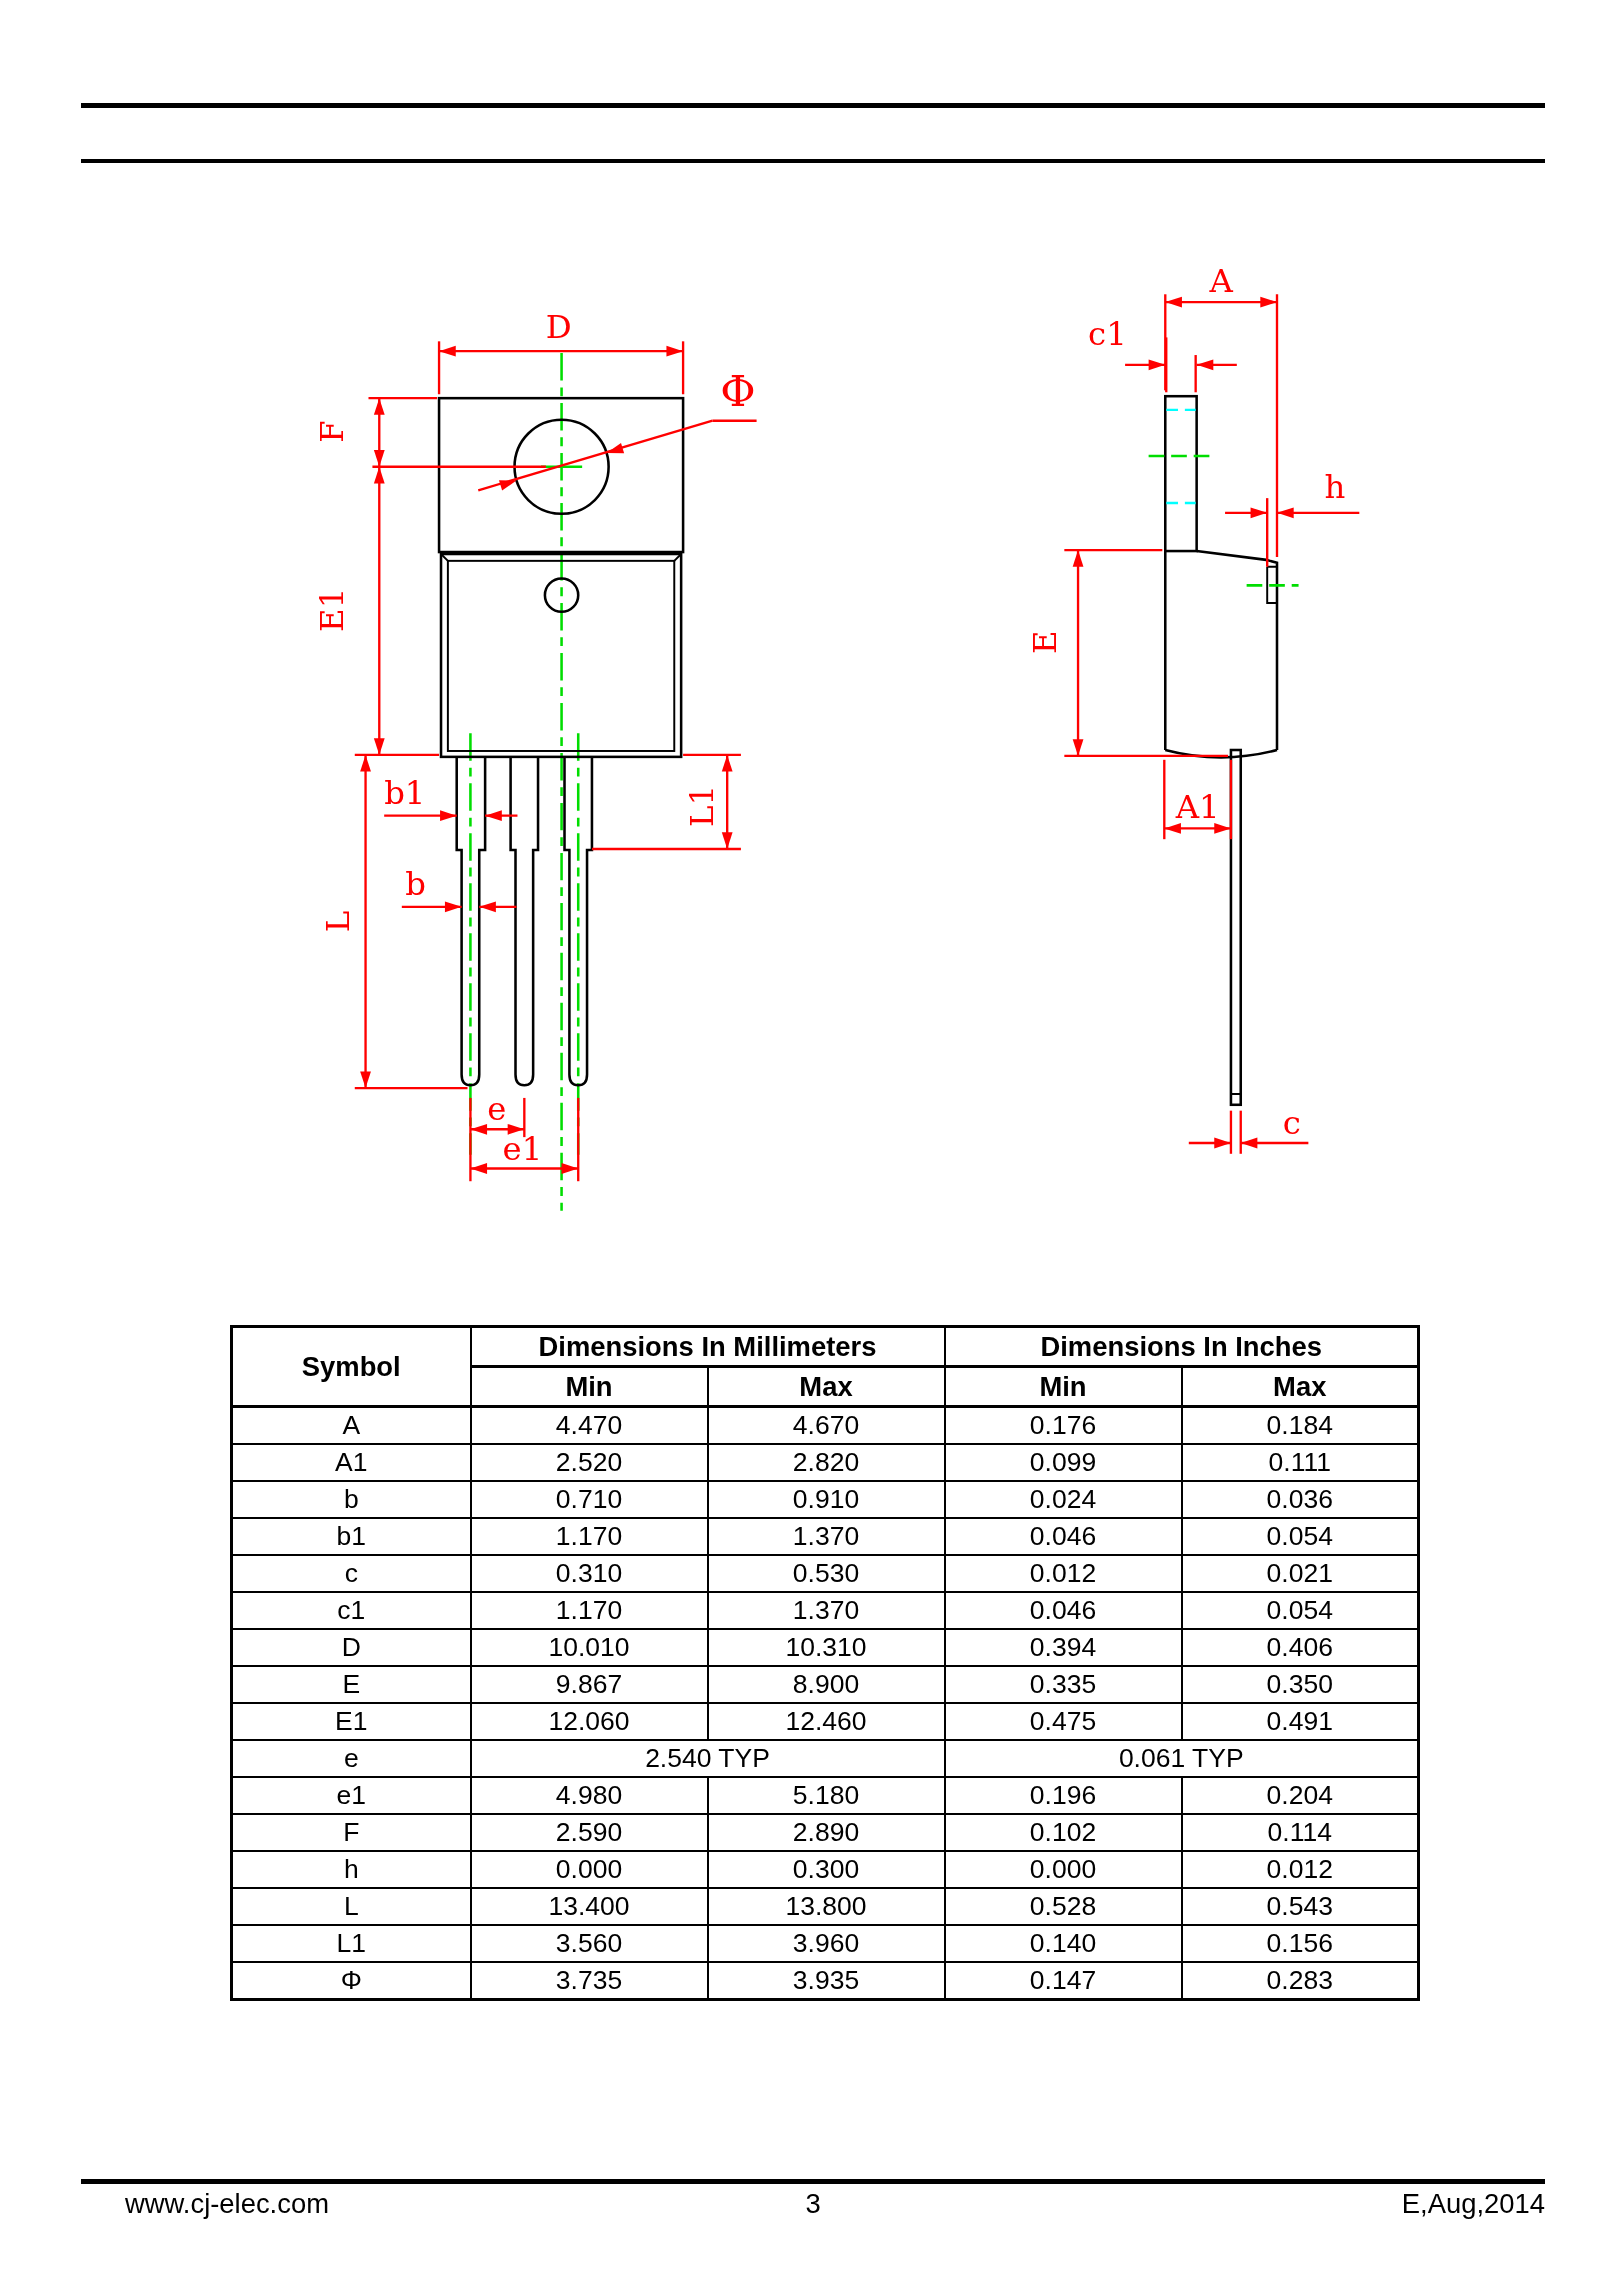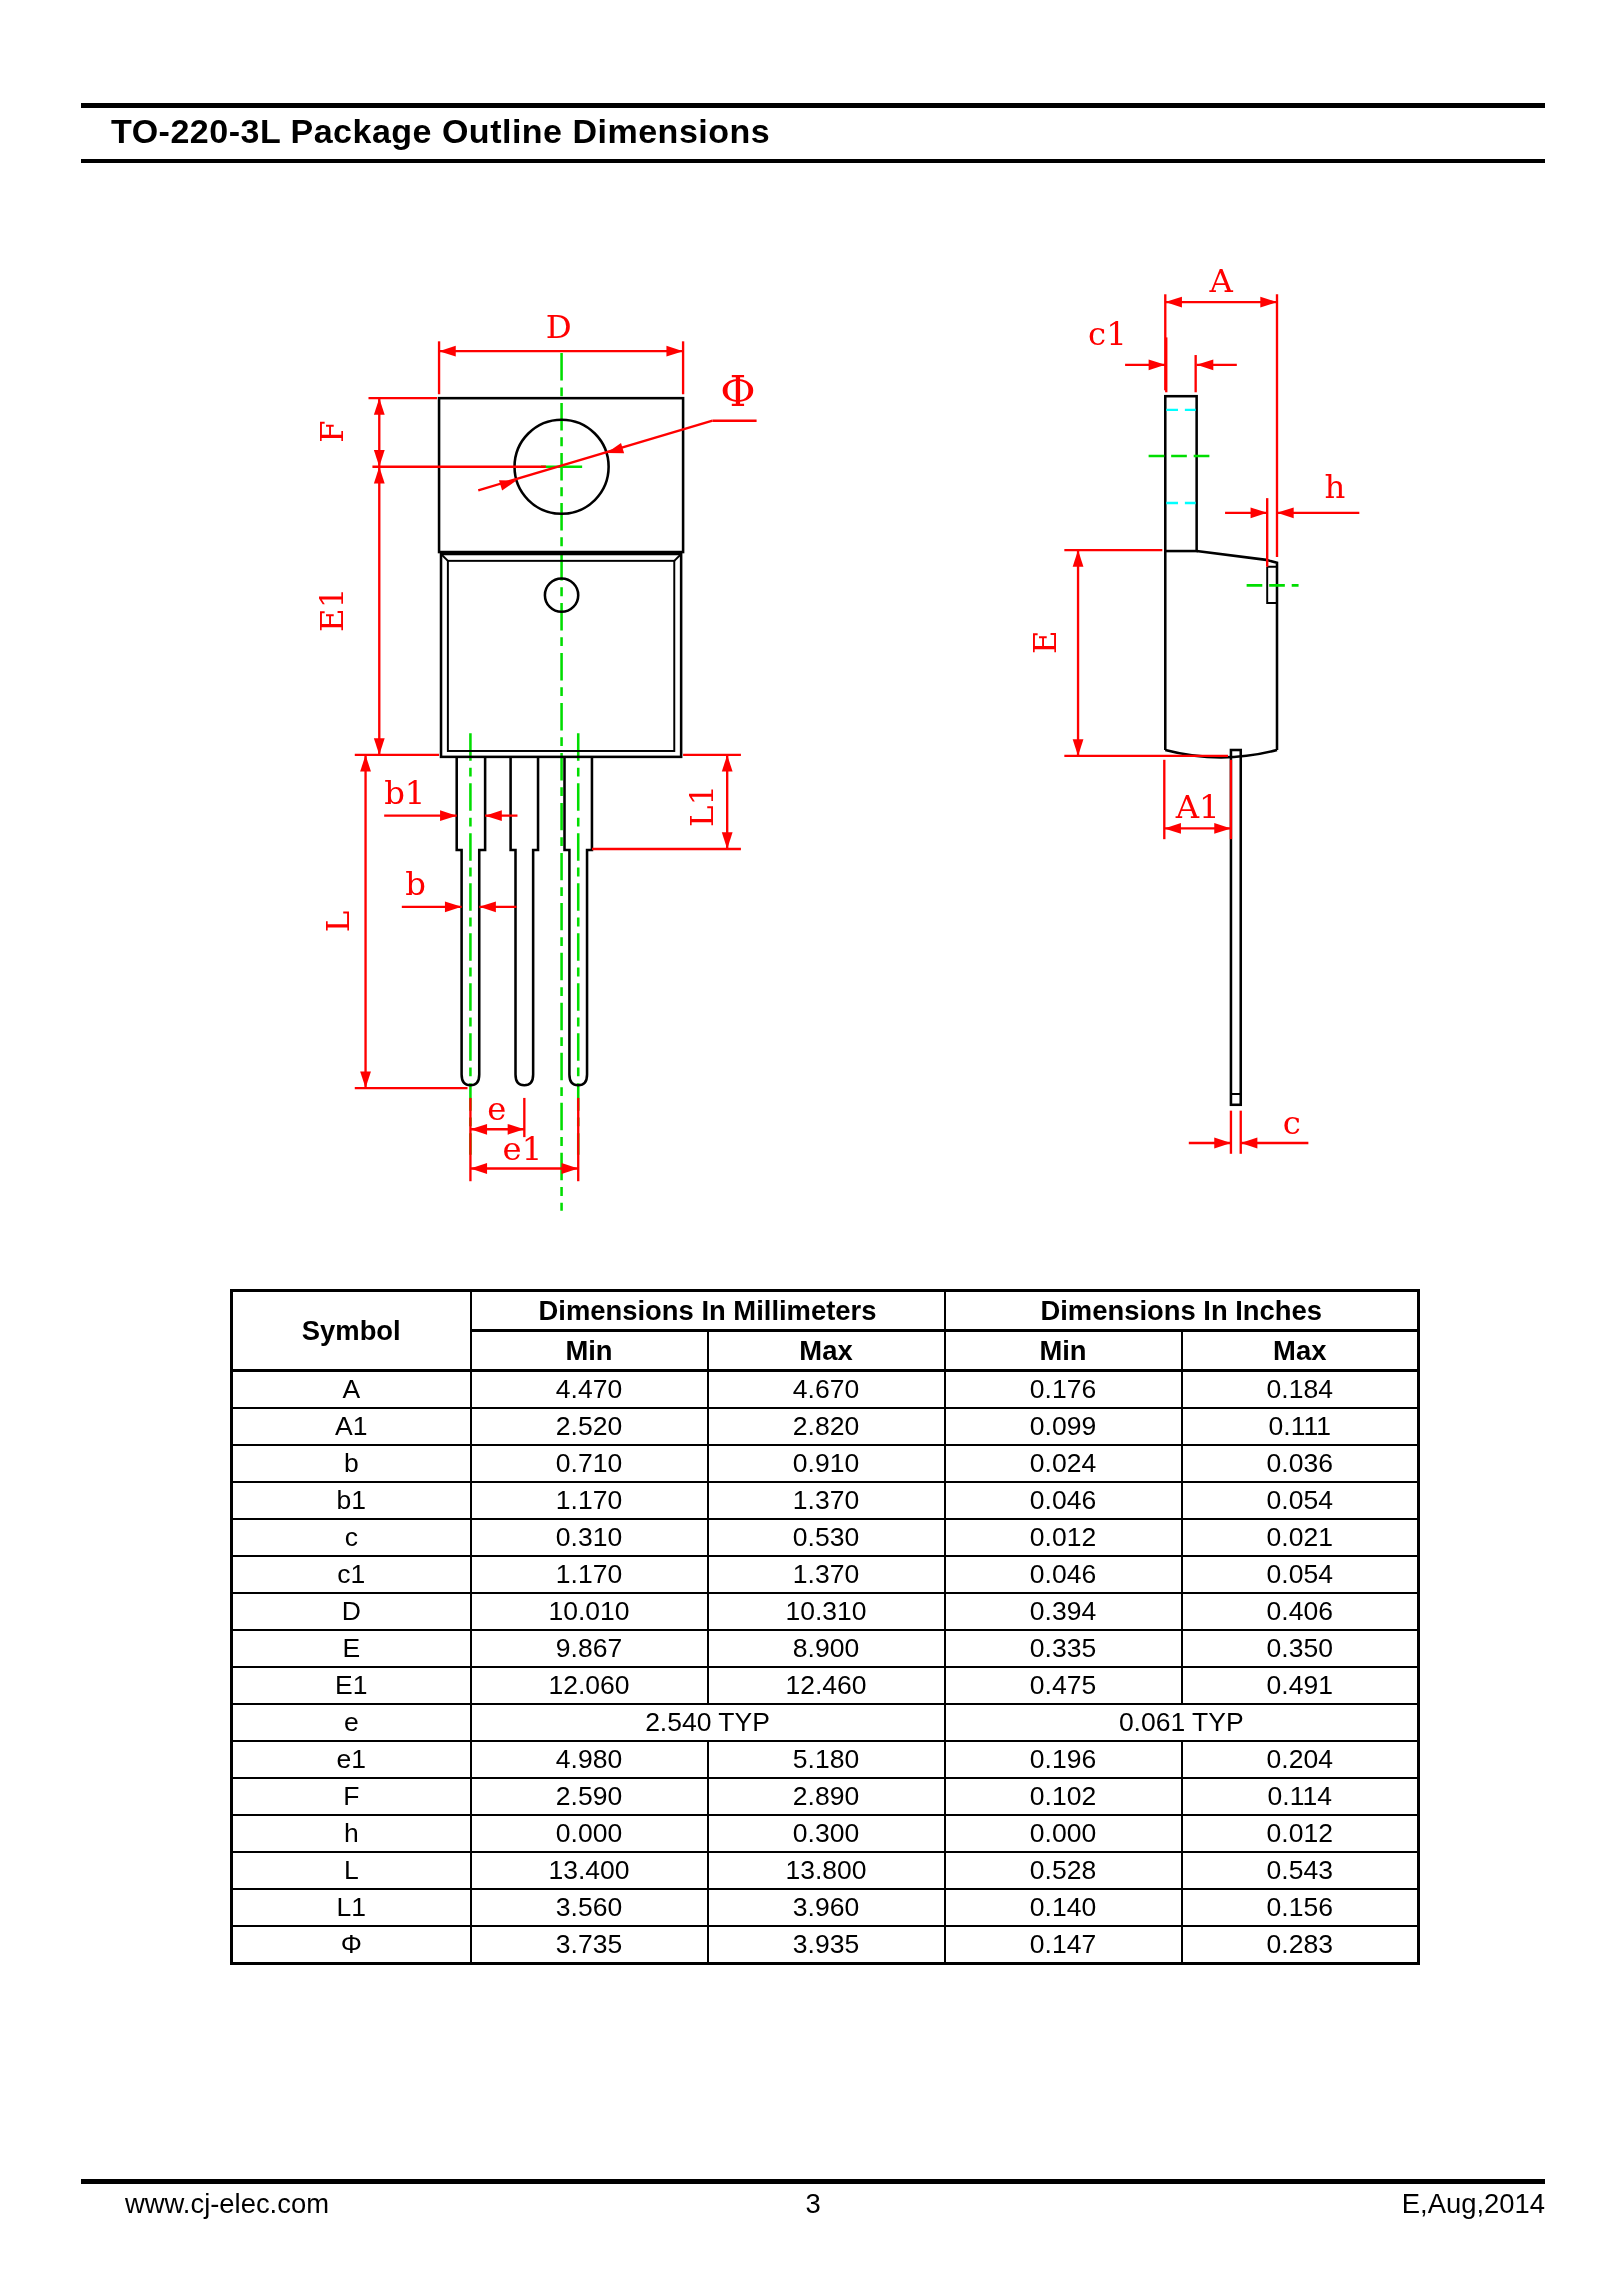--- a/index.html
+++ b/index.html
@@ -19,21 +19,21 @@
   .r{stroke:var(--dimension);stroke-width:2.4;fill:none;}
   .ah{fill:var(--dimension);stroke:none;}
   .g{stroke:var(--centerline);stroke-width:2.6;fill:none;stroke-dasharray:28 7 9 7;}
   .gs{stroke:var(--centerline);stroke-width:2.6;fill:none;stroke-dasharray:16 7;}
   .gsolid{stroke:var(--centerline);stroke-width:2.6;fill:none;}
   .cy{stroke:var(--hidden_line);stroke-width:2.4;fill:none;stroke-dasharray:12 7;}
   text.dl{fill:var(--dimension);font-family:"DejaVu Serif",serif;font-size:33px;}
   text.dl.big{font-size:44px;}
 
   
-  .dim-table{position:absolute;left:230px;top:1289px;border-collapse:collapse;
+  .dim-table{position:absolute;left:230px;top:1325px;border-collapse:collapse;
              table-layout:fixed;width:1188px;font-size:26.5px;}
   .dim-table col.c0{width:239px;}
   .dim-table col.cn{width:237px;}
   .dim-table th,.dim-table td{border:2px solid #000;border-top:2.9px solid #000;
              border-bottom:2.9px solid #000;text-align:center;vertical-align:middle;
              padding:0;height:35px;overflow:hidden;white-space:nowrap;}
   .dim-table{border:3.9px solid #000;}
   .dim-table thead th{font-weight:bold;height:37px;font-size:27.4px;}
   .dim-table thead tr.h2 th{border-top:3.9px solid #000;}
   .dim-table tbody tr:first-child td{border-top:3.9px solid #000;}
@@ -42,21 +42,20 @@
           justify-content:space-between;font-size:27.4px;}
   .footer .center{position:absolute;left:0;width:100%;text-align:center;}
   .footer .left,.footer .right{position:relative;z-index:1;background:transparent;margin-left:44px;}
 </style>
 </head>
 <body>
 
 <div class="page">
 
   <div class="rule top1"></div>
-  <div class="page-title">TO-220-3L Package Outline Dimensions</div>
   <div class="rule top2"></div>
 
   <svg class="drawing-svg" width="1621" height="1304" viewBox="0 0 1654 1330" xmlns="http://www.w3.org/2000/svg">
 
     <g>
 
       <line class="g" x1="573" y1="360" x2="573" y2="1235"></line>
       <line class="g" x1="480" y1="748" x2="480" y2="1178"></line>
       <line class="g" x1="590" y1="748" x2="590" y2="1178"></line>
       <line class="gsolid" x1="552" y1="476" x2="594" y2="476"></line>

